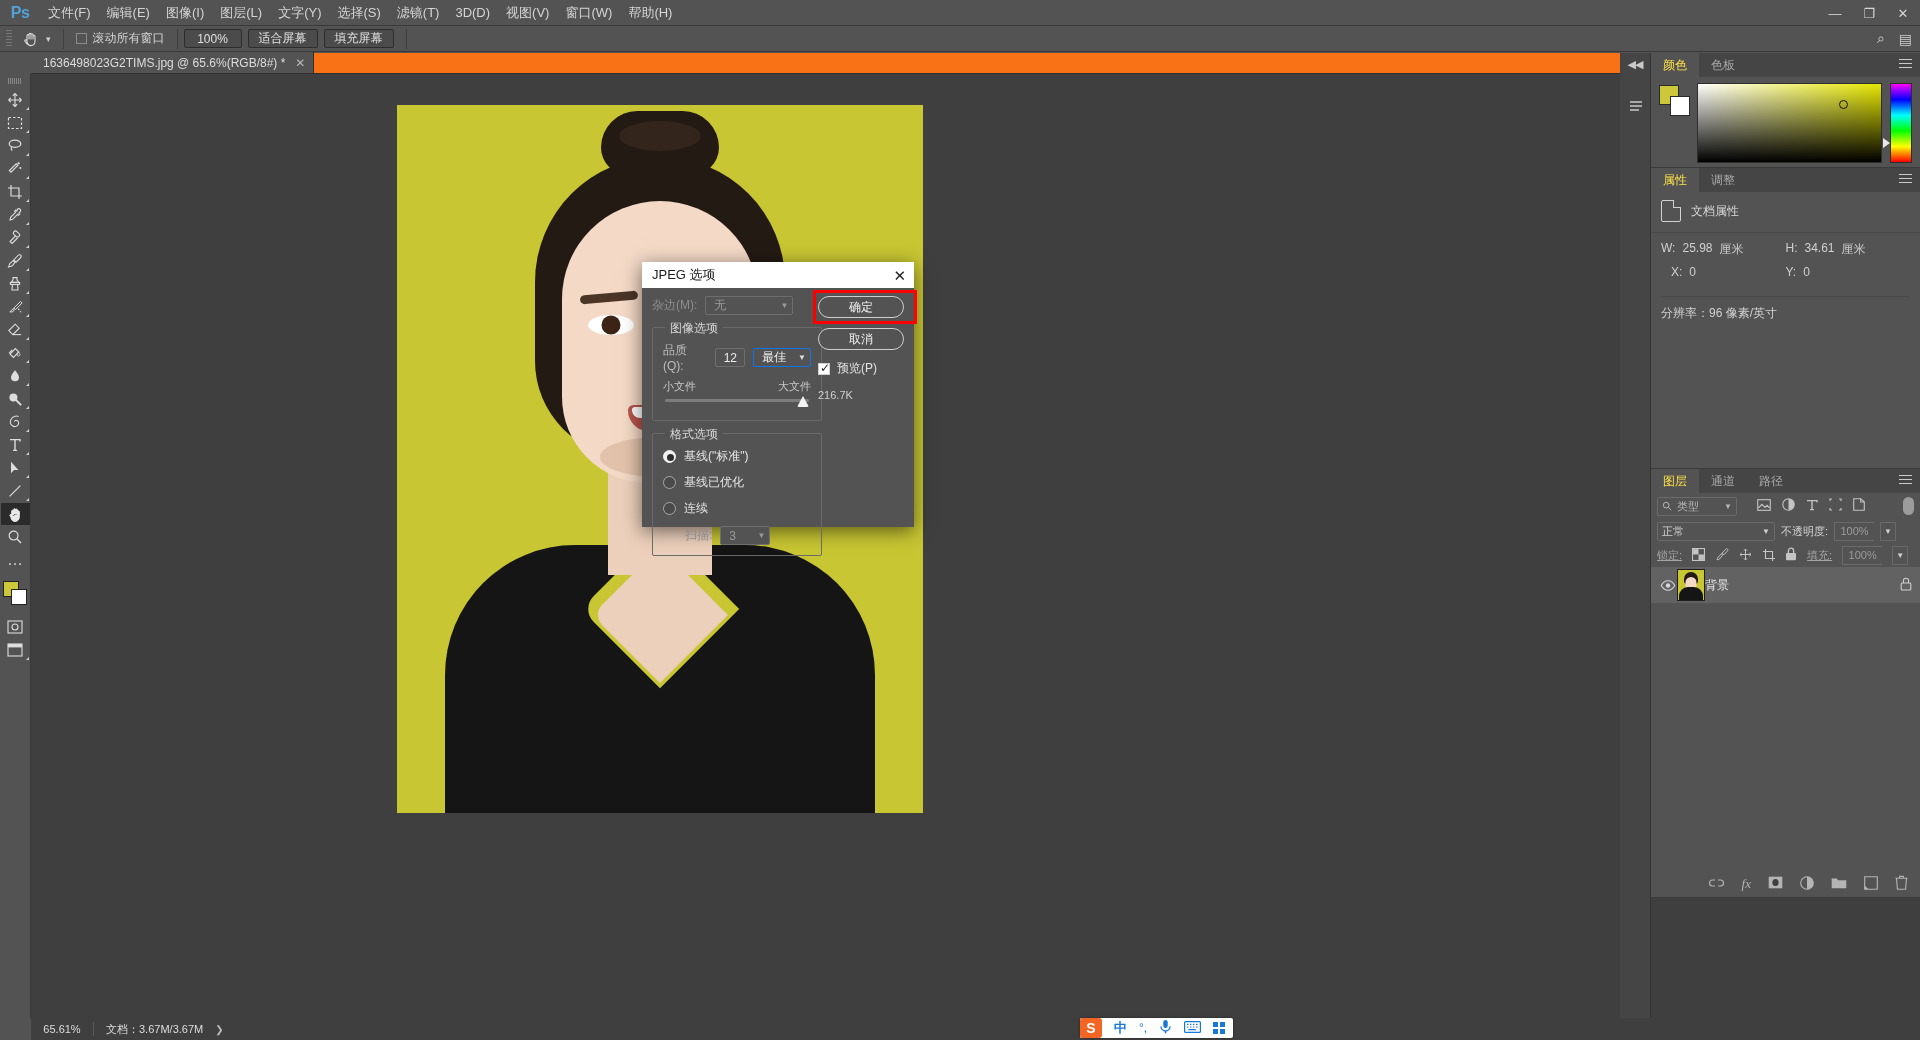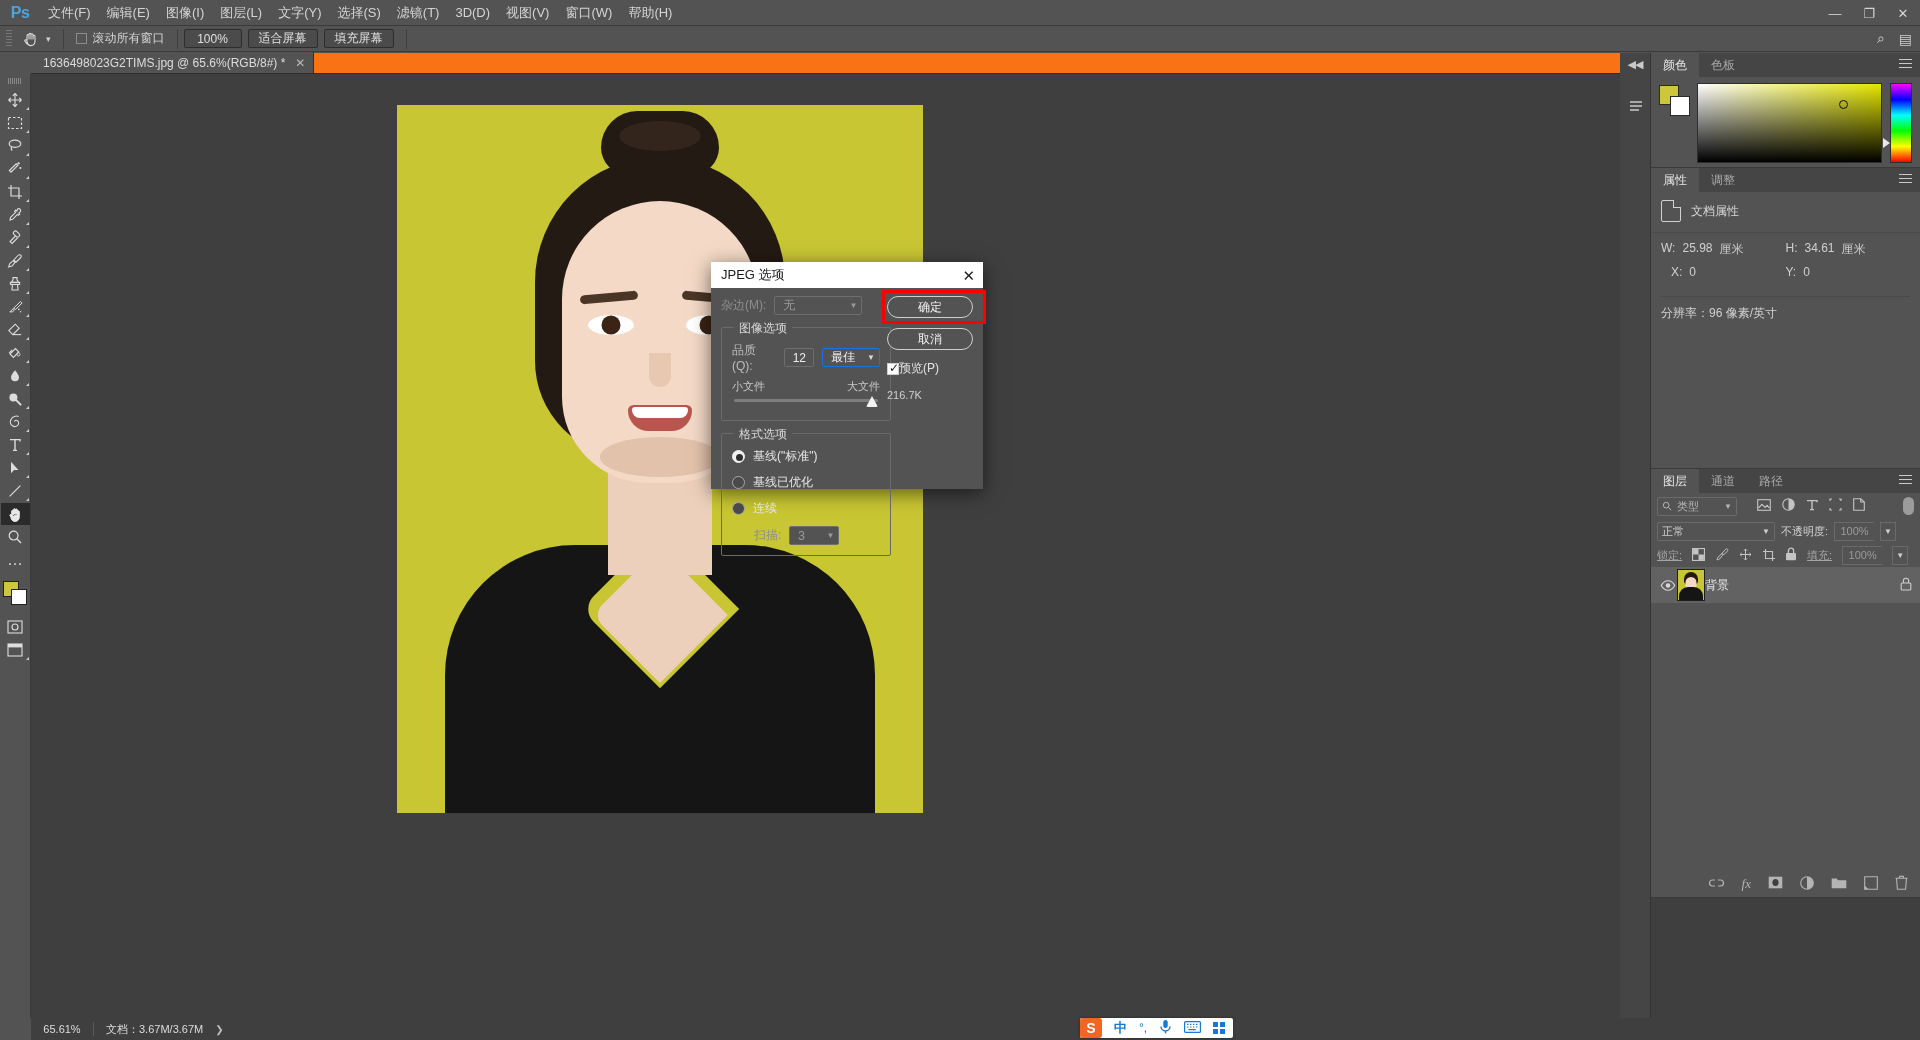--- a/index.html
+++ b/index.html
@@ -124,21 +124,21 @@
   .p-teeth { position:absolute; left:4px; top:2px; width:56px; height:11px; background:#fff; border-radius:4px 4px 10px 10px; }
   .p-dress { position:absolute; left:50%; bottom:0; transform:translateX(-50%); width:430px; height:268px;
     background:#151515; border-radius:130px 130px 0 0; }
   .p-vneck { position:absolute; left:50%; bottom:148px; transform:translateX(-50%) rotate(45deg);
     width:112px; height:112px; background:#c8c632; border-radius:0 0 0 18px; }
   .p-vneckskin { position:absolute; left:50%; bottom:150px; transform:translateX(-50%) rotate(45deg);
     width:96px; height:96px; background:#ecd0bb; border-radius:0 0 0 14px; }
 
   
   .dialog {
-    position: absolute; left: 680px; top: 188px; width: 272px; height: 227px;
+    position: absolute; left: 611px; top: 188px; width: 272px; height: 265px;
     background: #535353; box-shadow: 0 4px 18px rgba(0,0,0,.55);
     font-size: 12px; color: #e2e2e2;
   }
   .dlg-title {
     height: 26px; background: #fff; display: flex; align-items: center;
     justify-content: space-between; padding: 0 8px 0 10px;
   }
   .dlg-title .t { color: #1a1a1a; font-size: 13px; }
   .dlg-title .x { color: #222; font-size: 15px; line-height: 1; }
   .dlg-body { position: relative; padding: 8px 10px 10px 10px; }
@@ -180,36 +180,36 @@
   .radio.on:after { content:""; position:absolute; left:3px; top:3px; width:7px; height:7px; border-radius:50%; background:#2d2d2d; }
   .radio-row .rl { color: #e6e6e6; font-size: 12px; }
 
   .btn-col { position: absolute; right: 10px; top: 8px; width: 86px; }
   .pbtn {
     height: 22px; border: 1px solid #cfcfcf; border-radius: 11px; background: #535353;
     color: #f2f2f2; font-size: 12px; display: flex; align-items: center; justify-content: center;
     margin-bottom: 10px;
   }
   .redbox { position: absolute; left: -5px; top: -6px; width: 104px; height: 34px; border: 3px solid #ff0000; }
-  .preview-row { display: flex; align-items: center; gap: 0; margin-top: 2px; }
+  .preview-row { display: flex; align-items: center; gap: 7px; margin-top: 2px; }
   .cbox2 { width: 12px; height: 12px; background: #fff; border: 1px solid #cfcfcf; position: relative; flex: none; }
   .cbox2:after { content: "✓"; position: absolute; left: 1px; top: -3px; color: #1a1a1a; font-size: 12px; }
   .filesize { color: #cfcfcf; font-size: 11px; margin-top: 12px; }
 
   
   .dock { position: absolute; top: 53px; right: 0; width: 300px; bottom: 22px; background: #3f3f3f; }
   .dock-rail { position: absolute; left: 0; top: 0; width: 31px; bottom: 0; background: #454545; border-right: 1px solid #333; }
   .rail-arrows { color: #c9c9c9; font-size: 11px; text-align: center; padding-top: 5px; letter-spacing: -1px; }
   .rail-icon { width: 31px; height: 30px; display:flex; align-items:center; justify-content:center; color:#c9c9c9; }
   .panels { position: absolute; left: 31px; right: 0; top: 0; bottom: 0; }
 
   .panel { background: #535353; border-bottom: 1px solid #3a3a3a; }
   .panel-tabs { height: 24px; background: #454545; display: flex; align-items: stretch; position: relative; }
   .ptab { padding: 0 12px; display: flex; align-items: center; color: #a8a8a8; font-size: 12px; }
-  .ptab.active { background: #535353; color: #e5e5e5; }
+  .ptab.active { background: #535353; color: #fde047; }
   .pmenu { position: absolute; right: 8px; top: 6px; width: 13px; height: 11px;
     background-image: repeating-linear-gradient(to bottom, #c9c9c9 0 1.5px, transparent 1.5px 4px); }
 
   
   .color-body { height: 90px; padding: 6px 8px; display: flex; gap: 8px; align-items: flex-start; background:#535353; }
   .cp-swatches { position: relative; width: 30px; height: 30px; flex: none; margin-top: 2px; }
   .cp-fg { position: absolute; left: 0; top: 0; width: 20px; height: 20px; background: #ccc83a; border: 1px solid #2a2a2a; }
   .cp-bg { position: absolute; left: 11px; top: 11px; width: 20px; height: 20px; background: #fff; border: 1px solid #2a2a2a; }
   .cp-field { flex: 1; height: 80px; border: 1px solid #2e2e2e; position: relative;
     background:

